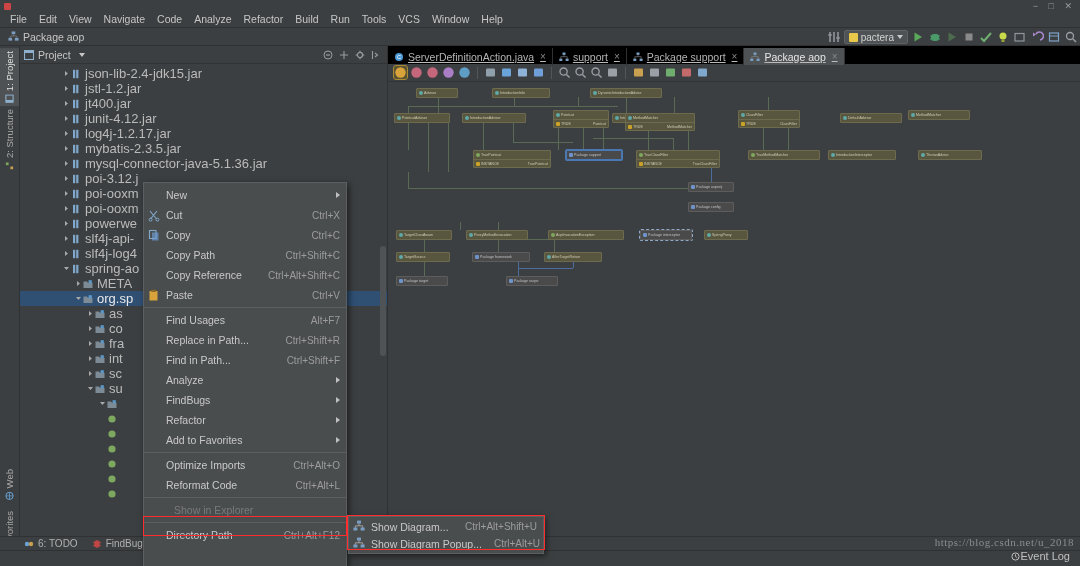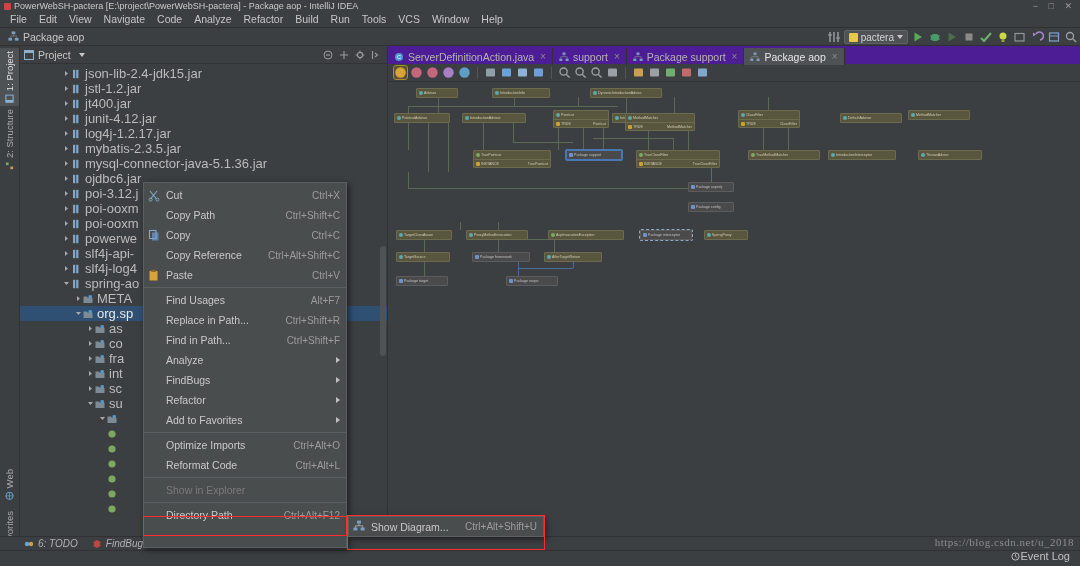--- a/index.html
+++ b/index.html
@@ -95,21 +95,21 @@
   .tscroll {
     position: absolute; right: 1px; top: 200px; width: 6px; height: 110px;
     background: #4f5355; border-radius: 3px;
   }
 
   
   .editor {
     position: absolute; top: 46px; left: 388px; width: 692px; height: 490px;
     background: #3c3f41;
   }
-  .tabs { height: 18px; display: flex; align-items: flex-end; background: #4c1d95; }
+  .tabs { height: 18px; display: flex; align-items: flex-end; background: #000000; text-decoration: underline; }
   .etab {
     height: 17px; display: flex; align-items: center; gap: 4px;
     padding: 0 6px; font-size: 10.5px; color: #b4b4b4;
     border-right: 1px solid #2f3133; position: relative; top: 1px;
   }
   .etab.active { background: #4e5254; color: #e6e6e6; }
   .etab .x { color: #8a8a8a; font-size: 10px; margin-left: 2px; }
   .etab .ti { width: 10px; height: 10px; display: inline-block; }
 
   .dtoolbar {
@@ -161,41 +161,41 @@
     position: relative; white-space: nowrap;
   }
   .ctxitem .cic { width: 13px; height: 13px; flex: 0 0 13px; margin-right: 5px; display: inline-block; }
   .ctxitem .clabel { flex: 1 1 auto; }
   .ctxitem .cshort { color: #9c9c9c; font-size: 10px; margin-left: 12px; }
   .ctxitem .carrow {
     width: 0; height: 0; margin-left: 8px;
     border-top: 3.5px solid transparent; border-bottom: 3.5px solid transparent;
     border-left: 4.5px solid #c0c0c0;
   }
-  .ctxitem.disabled { color: #7a7a7a; }
+  .ctxitem.disabled { color: #7a7a7a; gap: 8px; }
   .ctxsep { height: 1px; background: #5c5f61; margin: 2px 0; }
 
   .redbox { position: absolute; border: 1.5px solid #ff2d2d; pointer-events: none; z-index: 60; }
 
   
   .submenu {
     position: absolute; left: 348px; top: 516px; width: 196px;
     background: #4a4d4e; border: 1px solid #5c5f61;
     box-shadow: 2px 2px 6px rgba(0,0,0,.55); z-index: 55; padding: 1px 0;
   }
   .submenu .ctxitem { height: 17px; }
 
   
   .bottombar {
     position: absolute; left: 0; bottom: 16px; width: 1080px; height: 14px;
     background: #3c3f41; border-top: 1px solid #2f3133;
     display: flex; align-items: center; gap: 14px; padding-left: 24px;
     font-size: 10px; color: #b0b0b0;
   }
-  .bbitem { display: flex; align-items: center; gap: 4px; font-style: italic; }
+  .bbitem { display: flex; align-items: center; gap: 4px; }
   .bbitem .bi { width: 10px; height: 10px; display: inline-block; }
 
   .statusbar {
     position: absolute; left: 0; bottom: 0; width: 1080px; height: 16px;
     background: #3c3f41; border-top: 1px solid #2f3133;
     display: flex; align-items: center; padding-left: 24px;
     font-size: 10px; color: #a8a8a8;
   }
 
   .watermark {
@@ -207,21 +207,21 @@
     position: absolute; right: 10px; bottom: 4px; font-size: 11px; color: #c0c0c0;
     display: flex; align-items: center; gap: 0; z-index: 41;
   }
 </style>
 </head>
 <body>
 
 <div id="app">
 
   <div class="titlebar">
-    <span class="tb-dot"></span><span>PowerWebSH-pactera [E:\project\PowerWebSH-pactera] - Package aop - IntelliJ IDEA</span>
+    <span class="tb-dot"></span>
     <span class="winbtns">− □ ✕</span>
   </div>
 
   <div class="menubar">
     <div class="mi">File</div>
     <div class="mi">Edit</div>
     <div class="mi">View</div>
     <div class="mi">Navigate</div>
     <div class="mi">Code</div>
     <div class="mi">Analyze</div>
@@ -418,31 +418,20 @@
         <div class="trow">
           <span style="width:42px;flex:0 0 42px;"></span>
           <svg class="tarrow" viewBox="0 0 10 10">
             <path d="M3.3 2.2L6.6 5 3.3 7.8z" fill="#a9a9a9"></path>
           </svg>
           <svg class="ticon" viewBox="0 0 10 10">
             <rect x="2" y="0.8" width="2.2" height="8.4" fill="#7fa8cc"></rect>
             <rect x="5.2" y="0.8" width="2.2" height="8.4" fill="#7fa8cc"></rect>
           </svg>
           <span>mysql-connector-java-5.1.36.jar</span>
-        </div>
-        <div class="trow">
-          <span style="width:42px;flex:0 0 42px;"></span>
-          <svg class="tarrow" viewBox="0 0 10 10">
-            <path d="M3.3 2.2L6.6 5 3.3 7.8z" fill="#a9a9a9"></path>
-          </svg>
-          <svg class="ticon" viewBox="0 0 10 10">
-            <rect x="2" y="0.8" width="2.2" height="8.4" fill="#7fa8cc"></rect>
-            <rect x="5.2" y="0.8" width="2.2" height="8.4" fill="#7fa8cc"></rect>
-          </svg>
-          <span>ojdbc6.jar</span>
         </div>
         <div class="trow">
           <span style="width:42px;flex:0 0 42px;"></span>
           <svg class="tarrow" viewBox="0 0 10 10">
             <path d="M3.3 2.2L6.6 5 3.3 7.8z" fill="#a9a9a9"></path>
           </svg>
           <svg class="ticon" viewBox="0 0 10 10">
             <rect x="2" y="0.8" width="2.2" height="8.4" fill="#7fa8cc"></rect>
             <rect x="5.2" y="0.8" width="2.2" height="8.4" fill="#7fa8cc"></rect>
           </svg>
@@ -1014,40 +1003,45 @@
           <div class="nhdr">
             <span class="nic"></span>
             <span>Package scope</span>
           </div>
         </div>
       </div>
   </div>
 
   <div class="ctxmenu" id="ctxmenu">
       <div class="ctxitem">
+        <span class="cic"></span>
+        <span class="clabel">New</span>
+        <span class="carrow"></span>
+      </div>
+      <div class="ctxitem">
         <svg class="cic" viewBox="0 0 13 13">
           <path d="M2 2l6.5 8M9 2L2.5 10" stroke="#7fa8cc" stroke-width="1.1" fill="none"></path>
           <circle cx="2.6" cy="10.6" r="1.5" fill="none" stroke="#7fa8cc" stroke-width="1"></circle>
           <circle cx="9.4" cy="10.6" r="1.5" fill="none" stroke="#7fa8cc" stroke-width="1"></circle>
         </svg>
         <span class="clabel">Cut</span>
         <span class="cshort">Ctrl+X</span>
       </div>
       <div class="ctxitem">
-        <span class="cic"></span>
-        <span class="clabel">Copy Path</span>
-        <span class="cshort">Ctrl+Shift+C</span>
-      </div>
-      <div class="ctxitem">
         <svg class="cic" viewBox="0 0 13 13">
           <rect x="1.5" y="1.5" width="6.5" height="8" fill="none" stroke="#7fa8cc" stroke-width="1.1"></rect>
           <rect x="4" y="3.5" width="6.5" height="8" fill="#6f9ed8" opacity=".65"></rect>
         </svg>
         <span class="clabel">Copy</span>
         <span class="cshort">Ctrl+C</span>
+      </div>
+      <div class="ctxitem">
+        <span class="cic"></span>
+        <span class="clabel">Copy Path</span>
+        <span class="cshort">Ctrl+Shift+C</span>
       </div>
       <div class="ctxitem">
         <span class="cic"></span>
         <span class="clabel">Copy Reference</span>
         <span class="cshort">Ctrl+Alt+Shift+C</span>
       </div>
       <div class="ctxitem">
         <svg class="cic" viewBox="0 0 13 13">
           <rect x="1.5" y="2" width="8" height="9.5" fill="#d9a33c"></rect>
           <rect x="3.2" y="0.8" width="4.6" height="2.2" fill="#8a6a28"></rect>
@@ -1120,20 +1114,30 @@
   <div class="submenu" id="submenu">
       <div class="ctxitem">
         <svg class="cic" viewBox="0 0 13 13">
           <rect x="4" y="0.6" width="4" height="3" fill="#7a9ec2"></rect>
           <rect x="0.4" y="7.5" width="4" height="3" fill="#7a9ec2"></rect>
           <rect x="7.6" y="7.5" width="4" height="3" fill="#7a9ec2"></rect>
           <path d="M6 3.6v2.2M2.4 5.8h7.2M2.4 5.8v1.7M9.6 5.8v1.7" stroke="#b5b5b5" stroke-width=".8" fill="none"></path>
         </svg>
         <span class="clabel">Show Diagram...</span>
         <span class="cshort">Ctrl+Alt+Shift+U</span>
+      </div>
+      <div class="ctxitem">
+        <svg class="cic" viewBox="0 0 13 13">
+          <rect x="4" y="0.6" width="4" height="3" fill="#7a9ec2"></rect>
+          <rect x="0.4" y="7.5" width="4" height="3" fill="#7a9ec2"></rect>
+          <rect x="7.6" y="7.5" width="4" height="3" fill="#7a9ec2"></rect>
+          <path d="M6 3.6v2.2M2.4 5.8h7.2M2.4 5.8v1.7M9.6 5.8v1.7" stroke="#b5b5b5" stroke-width=".8" fill="none"></path>
+        </svg>
+        <span class="clabel">Show Diagram Popup...</span>
+        <span class="cshort">Ctrl+Alt+U</span>
       </div>
     </div>
   <div class="redbox" style="left:347px; top:515px; width:198px; height:35px;"></div>
 
   <div class="bottombar">
     <div class="bbitem">
       <svg class="bi" viewBox="0 0 10 10">
           <circle cx="3" cy="5" r="2.2" fill="#6aa3d8"></circle>
           <circle cx="7" cy="5" r="2.2" fill="#c8a050"></circle>
         </svg>

